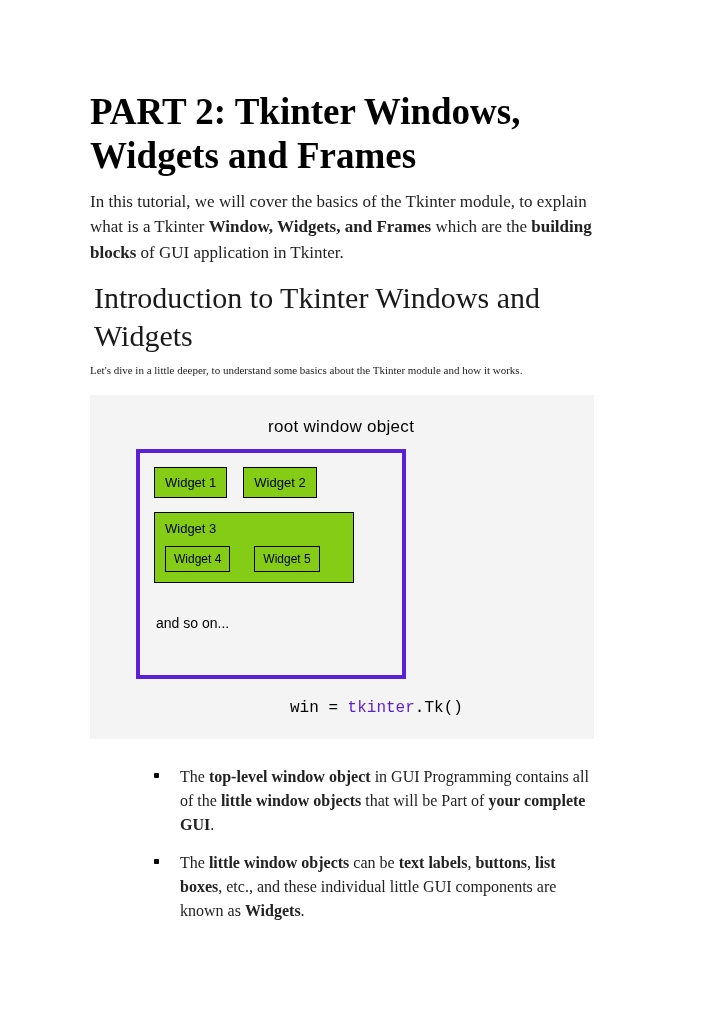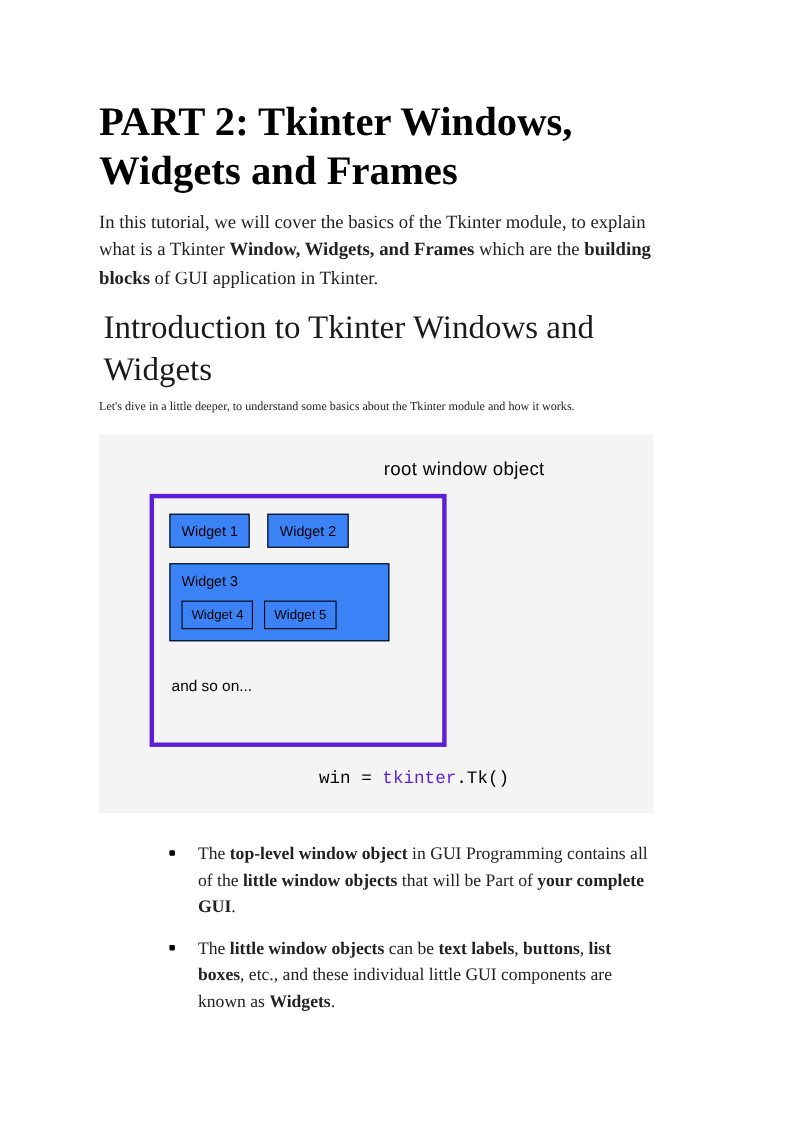--- a/index.html
+++ b/index.html
@@ -48,21 +48,20 @@
 
   
   .diagram-wrap {
     background: #f5f4f4;
     padding: 18px 18px 22px 18px;
     margin: 10px 0 26px 0;
     box-sizing: border-box;
     font-family: "Futura", "Century Gothic", "Segoe UI", Arial, sans-serif;
   }
   .diagram-title {
-    text-align: center;
     font-size: 17px;
     margin: 4px 0 12px 160px;
     color: #000;
     letter-spacing: .3px;
   }
   .diagram-row {
     display: flex;
     align-items: flex-start;
   }
   .diagram-left {
@@ -92,32 +91,32 @@
   .widget-row {
     display: flex;
     gap: 16px;
     margin-bottom: 14px;
   }
   .widget {
     border: 1.4px solid #000;
     padding: 7px 10px 7px 10px;
     font-size: 13px;
     color: #000;
-    background: #3b82f6;
+    background: #84cc16;
     min-width: 62px;
     text-align: left;
     box-sizing: border-box;
   }
   .widget.big {
     width: 200px;
     padding: 8px 10px 10px 10px;
   }
   .nested-row {
     display: flex;
-    gap: 10px;
+    gap: 24px;
     margin-top: 10px;
   }
   .nested-row .widget {
     min-width: 60px;
     font-size: 12px;
     padding: 5px 8px;
   }
   .and-so-on {
     font-size: 14px;
     color: #000;

